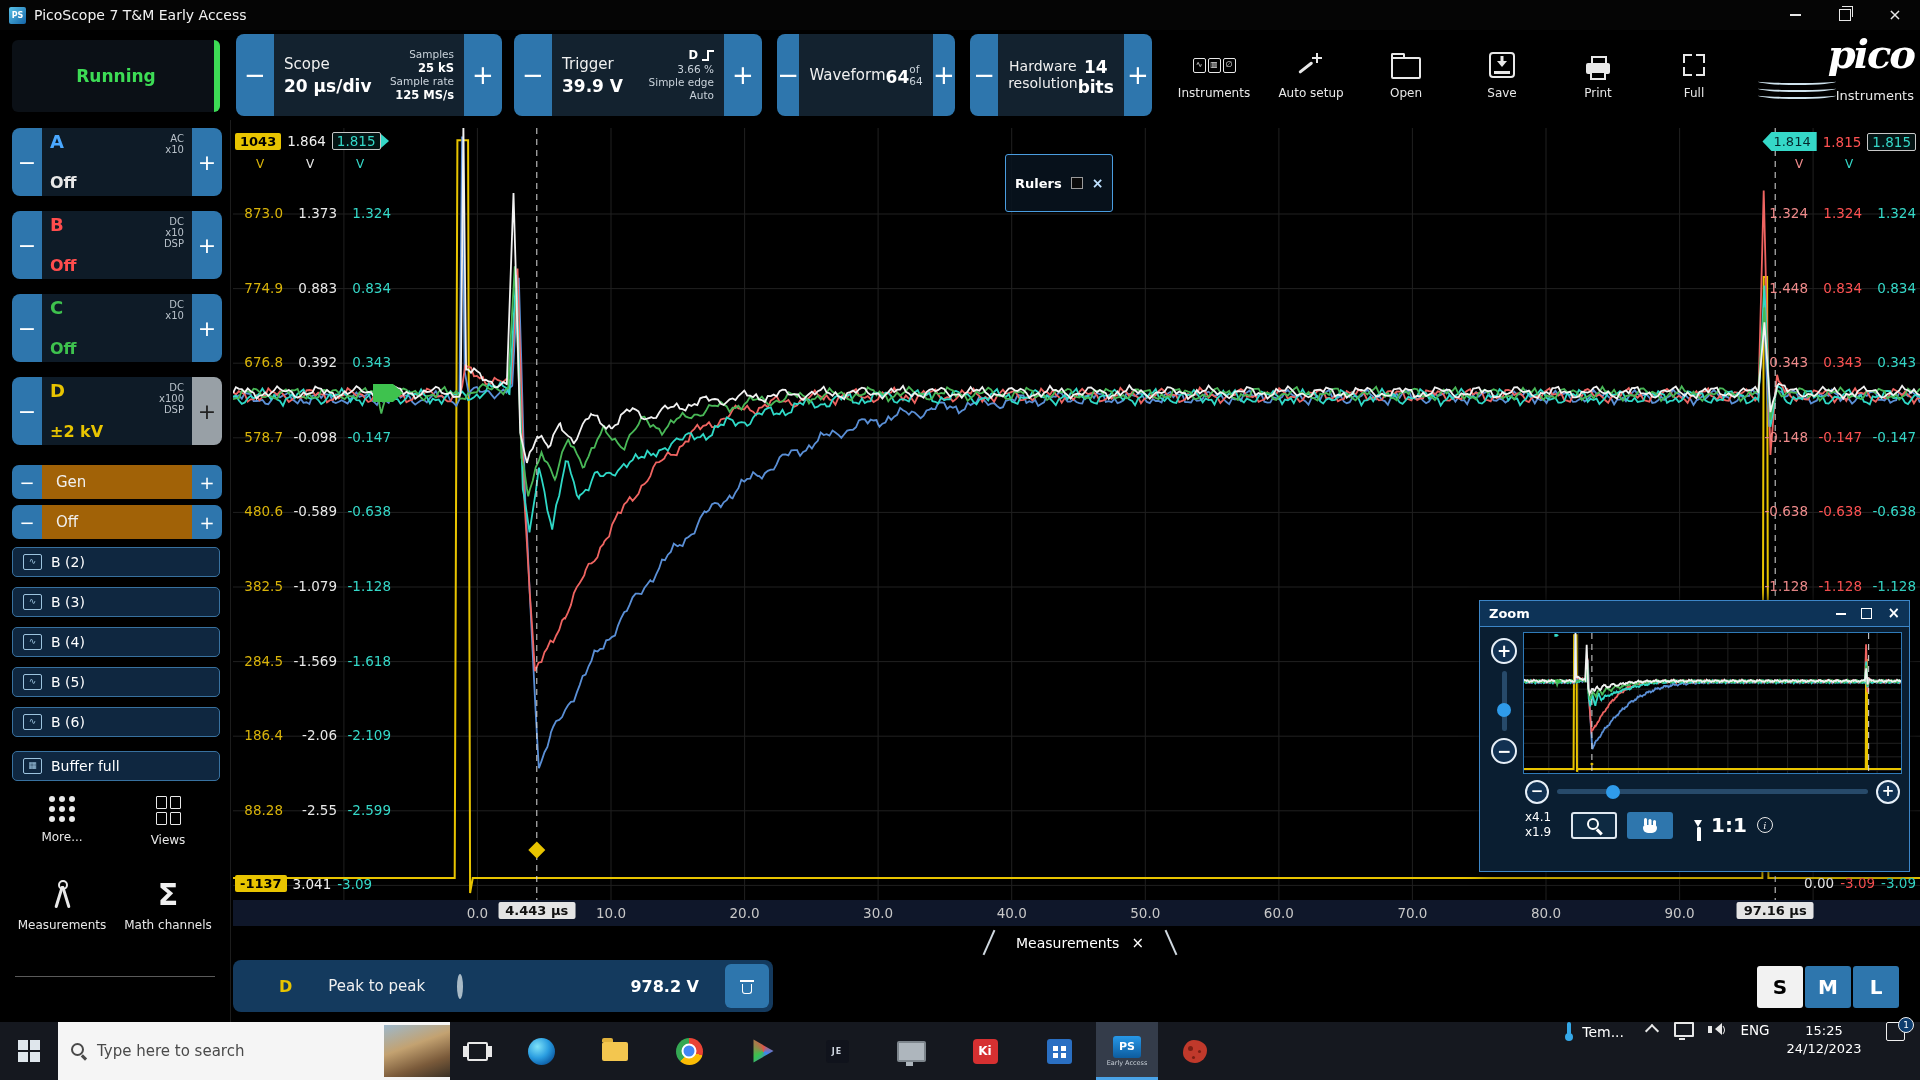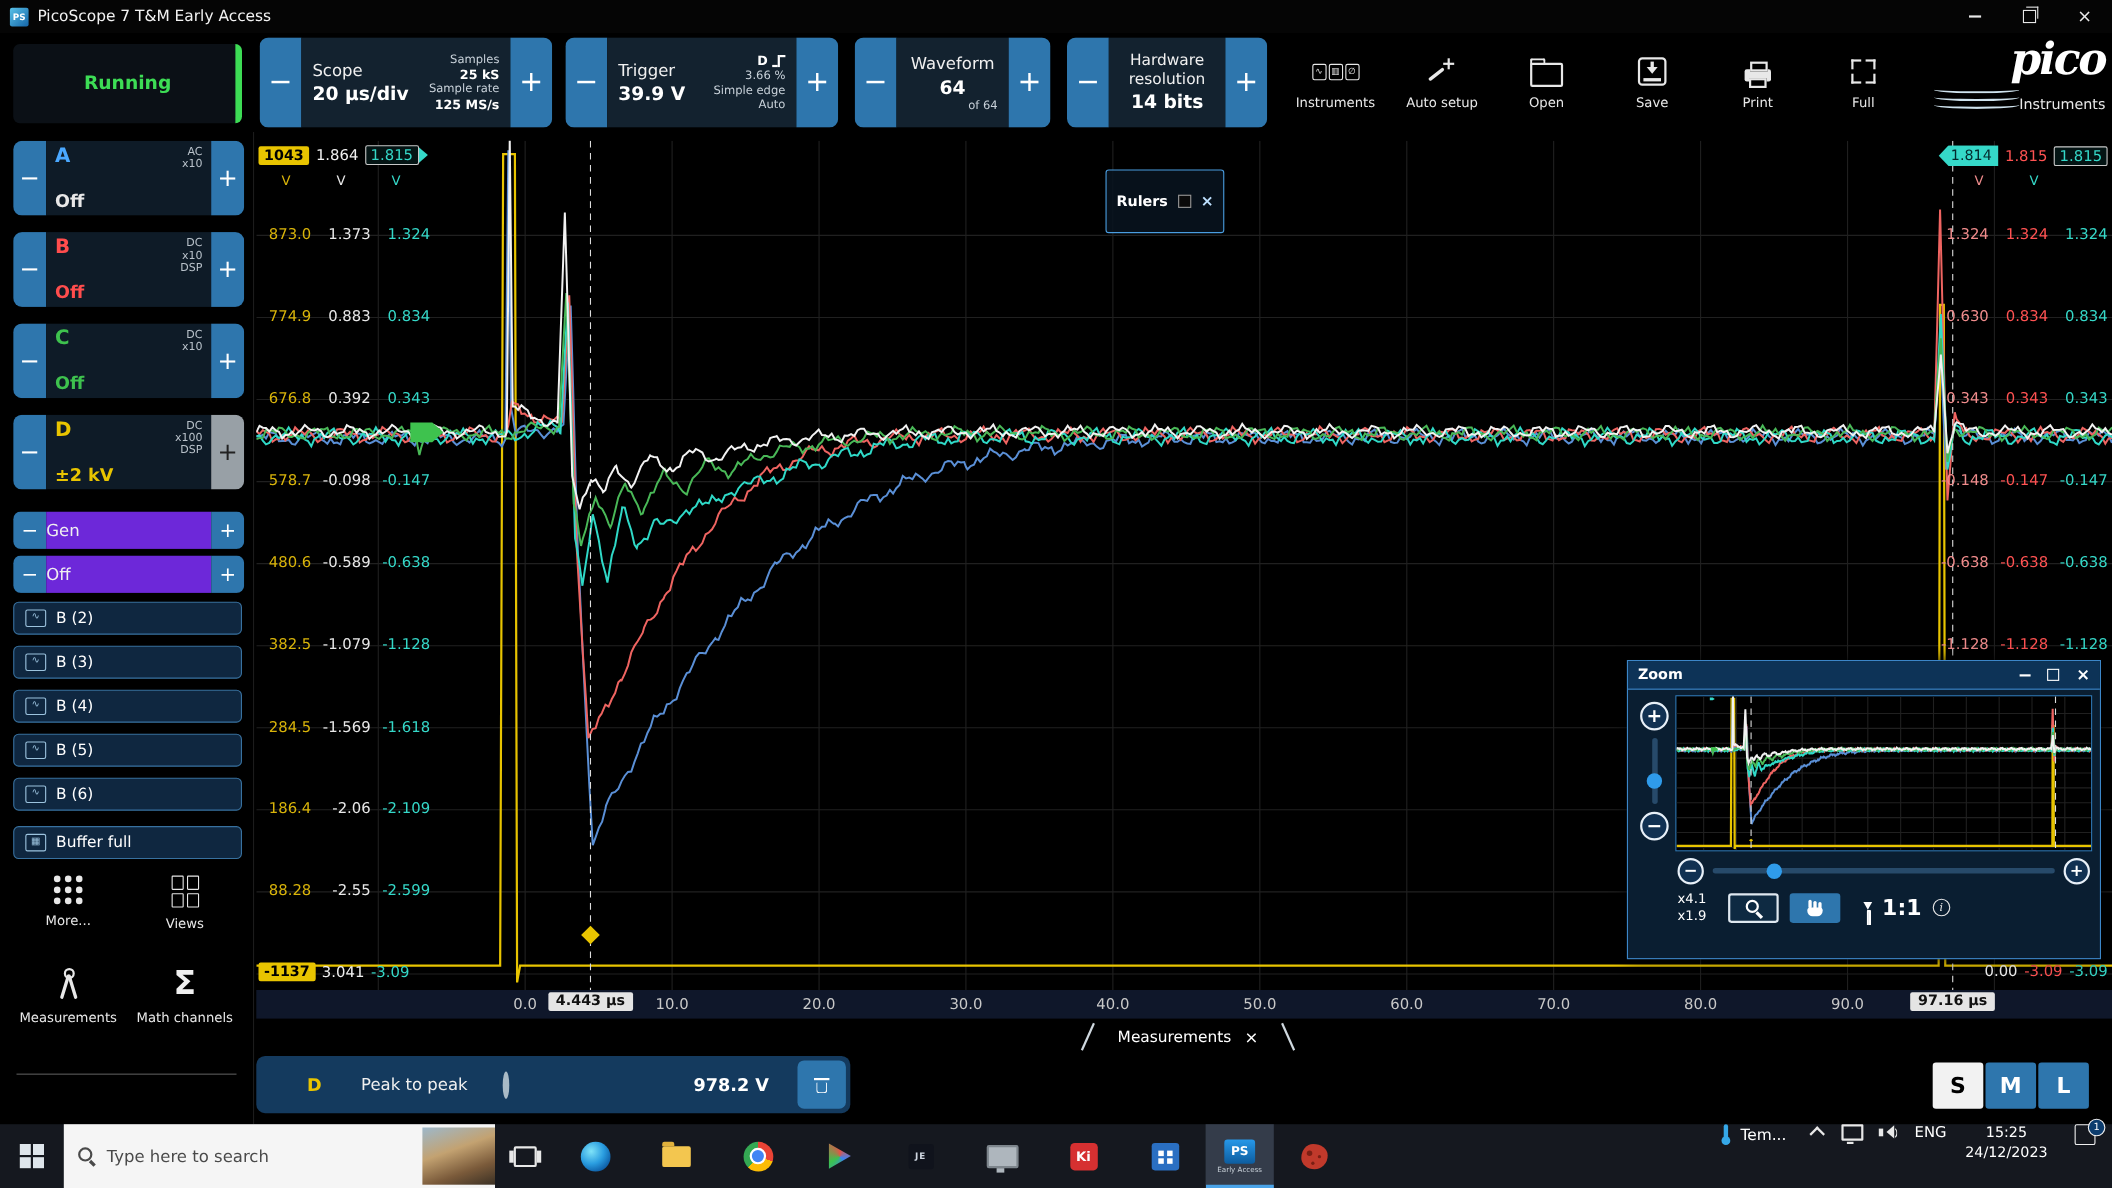--- a/index.html
+++ b/index.html
@@ -23,21 +23,21 @@
     display:flex;align-items:center;justify-content:center;font-size:17px;color:#3ddc55;font-weight:bold}
   #running-btn::after{content:"";position:absolute;right:0;top:0;bottom:0;width:6px;background:#3ddc55;border-radius:0 6px 6px 0}
   .tgroup{position:absolute;top:4px;height:82px;display:flex;border-radius:8px;overflow:hidden}
   .gbtn{width:38px;background:#2e76ad;color:#fff;font-size:26px;display:flex;align-items:center;justify-content:center}
   .gpanel{flex:1;background:#13222f;display:flex;align-items:center;padding:0 10px;gap:10px}
   .gtitle{font-size:15px;color:#f0f0f0}
   .gvalue{font-size:17px;font-weight:bold;color:#fff;margin-top:3px}
   .gside{margin-left:auto;text-align:right;line-height:1.25}
   .gs-l{font-size:10.5px;color:#c9d2da}
   .gs-v{font-size:11.5px;color:#fff;font-weight:bold;display:flex;justify-content:flex-end;align-items:center;gap:4px}
-  .gcenter{display:flex;flex-direction:column;align-items:center;flex:1}
+  .gcenter{display:flex;flex-direction:row;align-items:center;flex:1}
   .edge-ic{width:12px;height:11px;display:inline-block;background:
     linear-gradient(#fff,#fff) left bottom/5px 2px no-repeat,
     linear-gradient(#fff,#fff) center/2px 11px no-repeat,
     linear-gradient(#fff,#fff) right top/5px 2px no-repeat}
   .tbtn{position:absolute;top:8px;height:74px;display:flex;flex-direction:column;align-items:center;justify-content:center;gap:6px}
   .tbl{font-size:12px;color:#e8e8e8;white-space:nowrap}
   .tbi{height:30px;display:flex;align-items:center;justify-content:center}
   .inst{display:flex;gap:2px}
   .inst i{width:11px;height:13px;border:1.4px solid #e8e8e8;border-radius:2px;font-size:8px;line-height:12px;text-align:center;color:#e8e8e8}
   .ic-wand{position:relative;width:26px;height:26px}
@@ -72,21 +72,21 @@
   .chbtn{width:30px;background:#2e76ad;color:#fff;font-size:22px;display:flex;align-items:center;justify-content:center}
   .chbtn.grey{background:#98a0a6;color:#222}
   .chmid{flex:1;background:#0e1b27;padding:5px 8px;display:flex;flex-direction:column;justify-content:space-between}
   .chrow1{display:flex;justify-content:space-between}
   .chletter{font-size:18px;font-weight:bold;line-height:1}
   .chinfo{text-align:right;line-height:1.12}
   .chinfo i{display:block;font-size:10px;color:#b9c2ca}
   .chstatus{font-size:16px;font-weight:bold;line-height:1}
   .genrow{position:absolute;left:12px;width:210px;height:34px;display:flex;border-radius:7px;overflow:hidden}
   .genrow .chbtn{width:30px;font-size:18px}
-  .genmid{flex:1;background:#6d28d9;display:flex;align-items:center;font-size:15px;color:#f0f0f0}
+  .genmid{flex:1;background:#a16207;display:flex;align-items:center;padding-left:14px;font-size:15px;color:#f0f0f0}
   .bufitem{position:absolute;left:12px;width:208px;height:30px;background:#0f2740;border:1px solid #38719f;border-radius:5px;
     display:flex;align-items:center;gap:9px;padding-left:10px;font-size:14px;color:#fff;box-sizing:border-box}
   .buf-ic{width:17px;height:14px;border:1.5px solid #9cc3de;border-radius:2px;font-size:9px;line-height:12px;text-align:center;color:#9cc3de}
   .sb-cell{position:absolute;width:104px;display:flex;flex-direction:column;align-items:center;gap:8px}
   .sb-lbl{font-size:12px;color:#e8e8e8}
   .ic-dots{display:grid;grid-template-columns:repeat(3,6px);gap:4px}
   .ic-dots i{width:6px;height:6px;background:#e8e8e8;border-radius:50%}
   .ic-views{display:grid;grid-template-columns:11px 11px;gap:3px}
   .ic-views i{height:11px;border:1.8px solid #e8e8e8;border-radius:1px}
   .ic-cal{position:relative;width:24px;height:30px}
@@ -635,21 +635,21 @@
     <span class="u3">V</span>
     <span class="u2">V</span>
   </div>
   <div id="right-axis">
       <div class="axis-row" style="right: 4px; top: 77px;">
         <span class="rc0">1.324</span>
         <span class="rc1">1.324</span>
         <span class="rc2">1.324</span>
       </div>
       <div class="axis-row" style="right: 4px; top: 151.6px;">
-        <span class="rc0">0.630</span>
+        <span class="rc0">1.448</span>
         <span class="rc1">0.834</span>
         <span class="rc2">0.834</span>
       </div>
       <div class="axis-row" style="right: 4px; top: 226.2px;">
         <span class="rc0">0.343</span>
         <span class="rc1">0.343</span>
         <span class="rc2">0.343</span>
       </div>
       <div class="axis-row" style="right: 4px; top: 300.8px;">
         <span class="rc0">-0.148</span>

